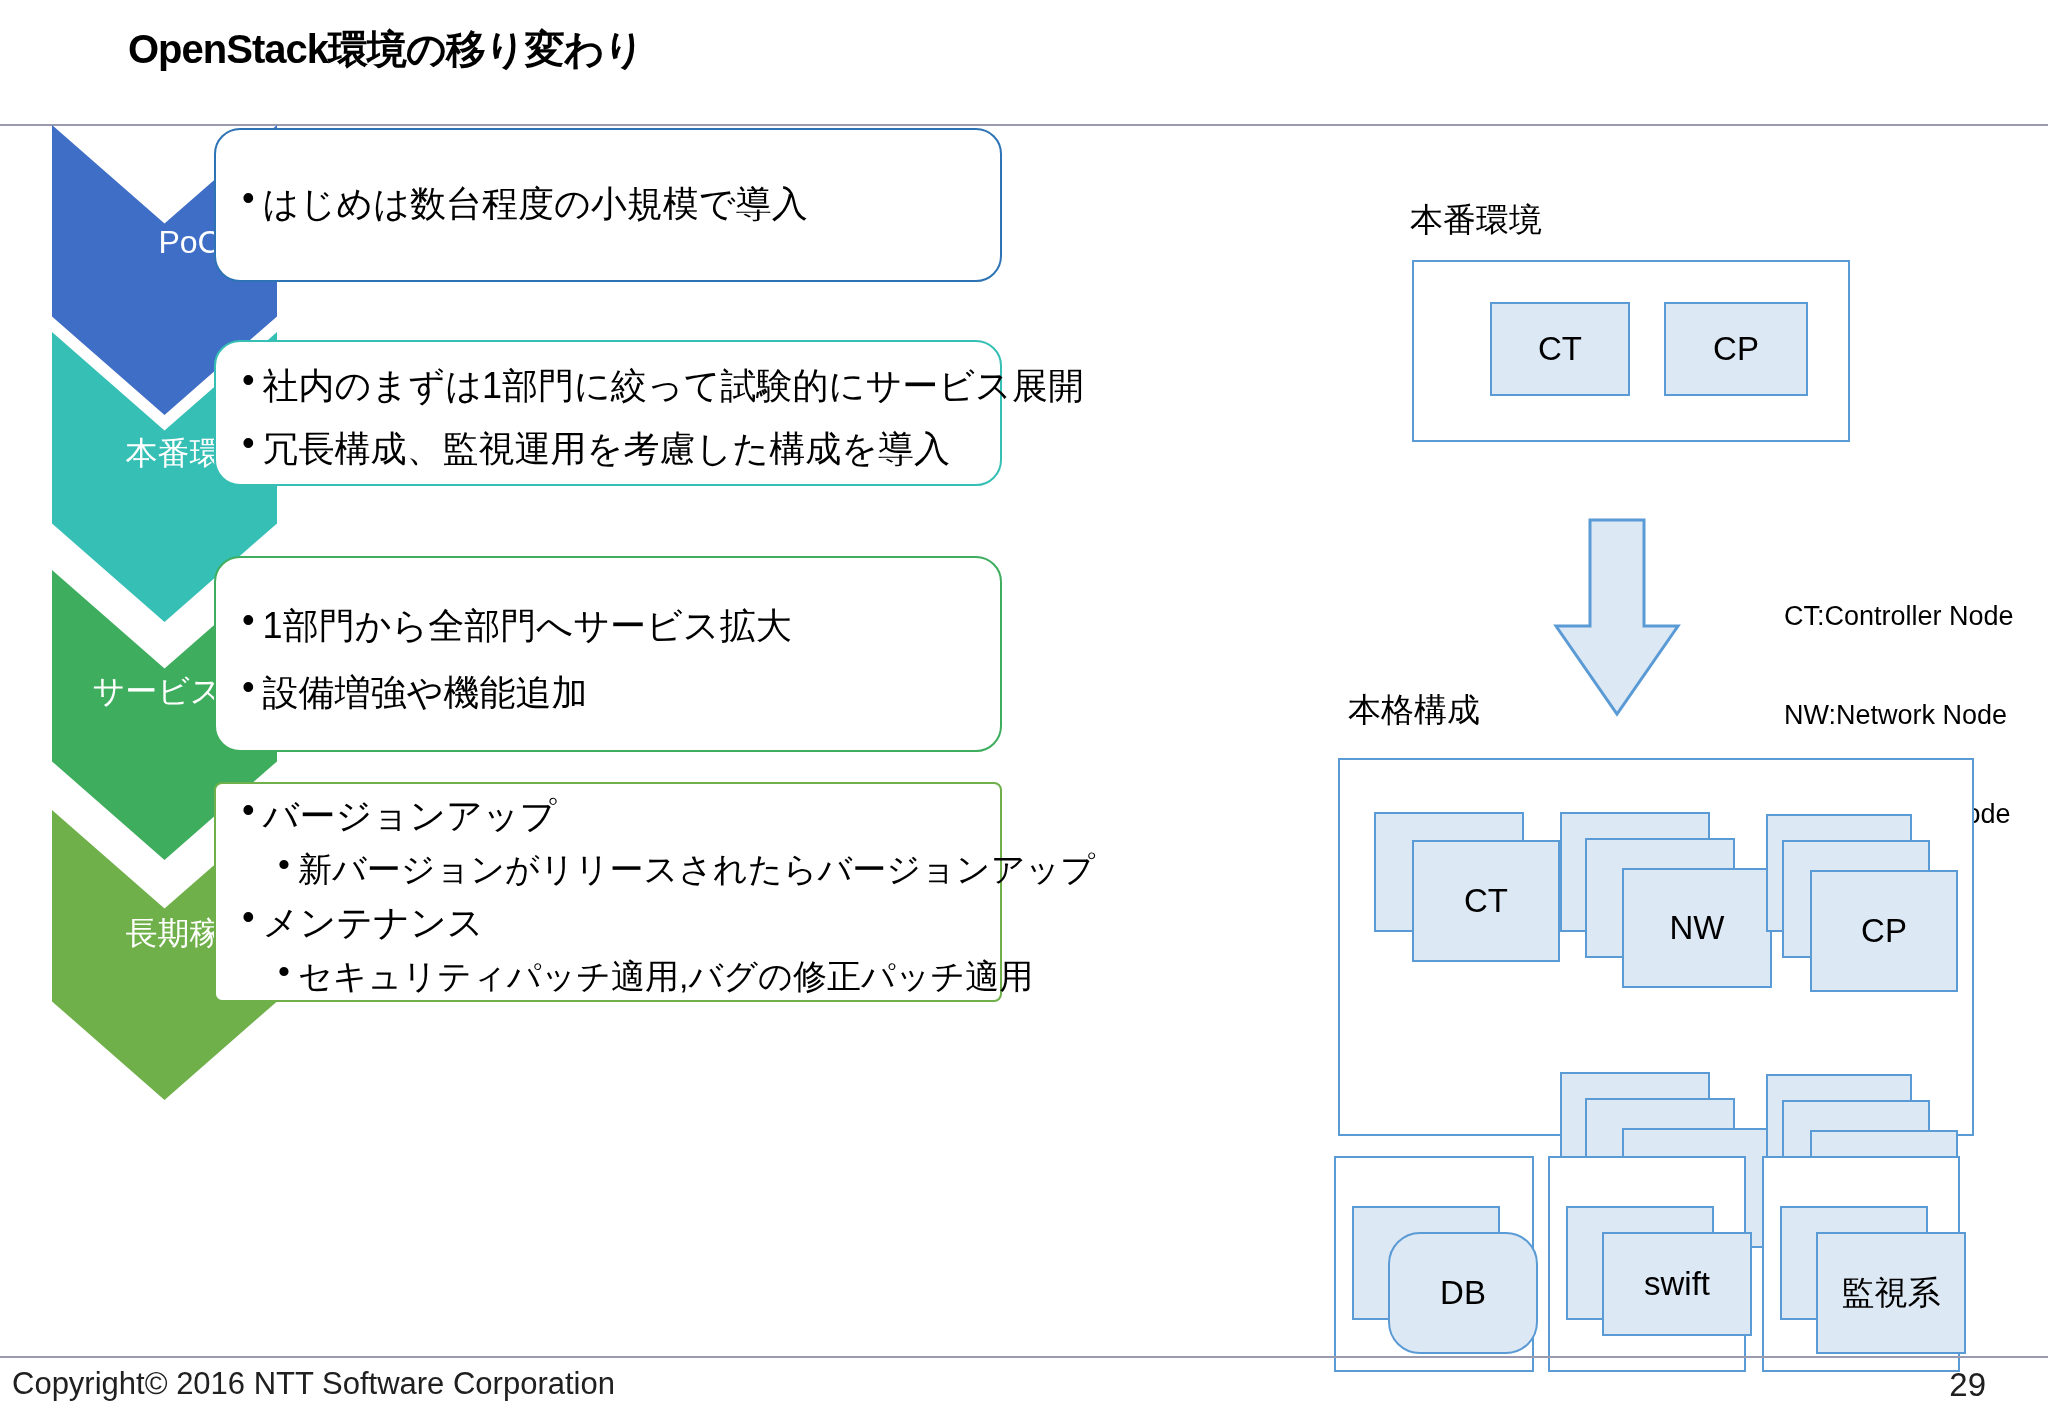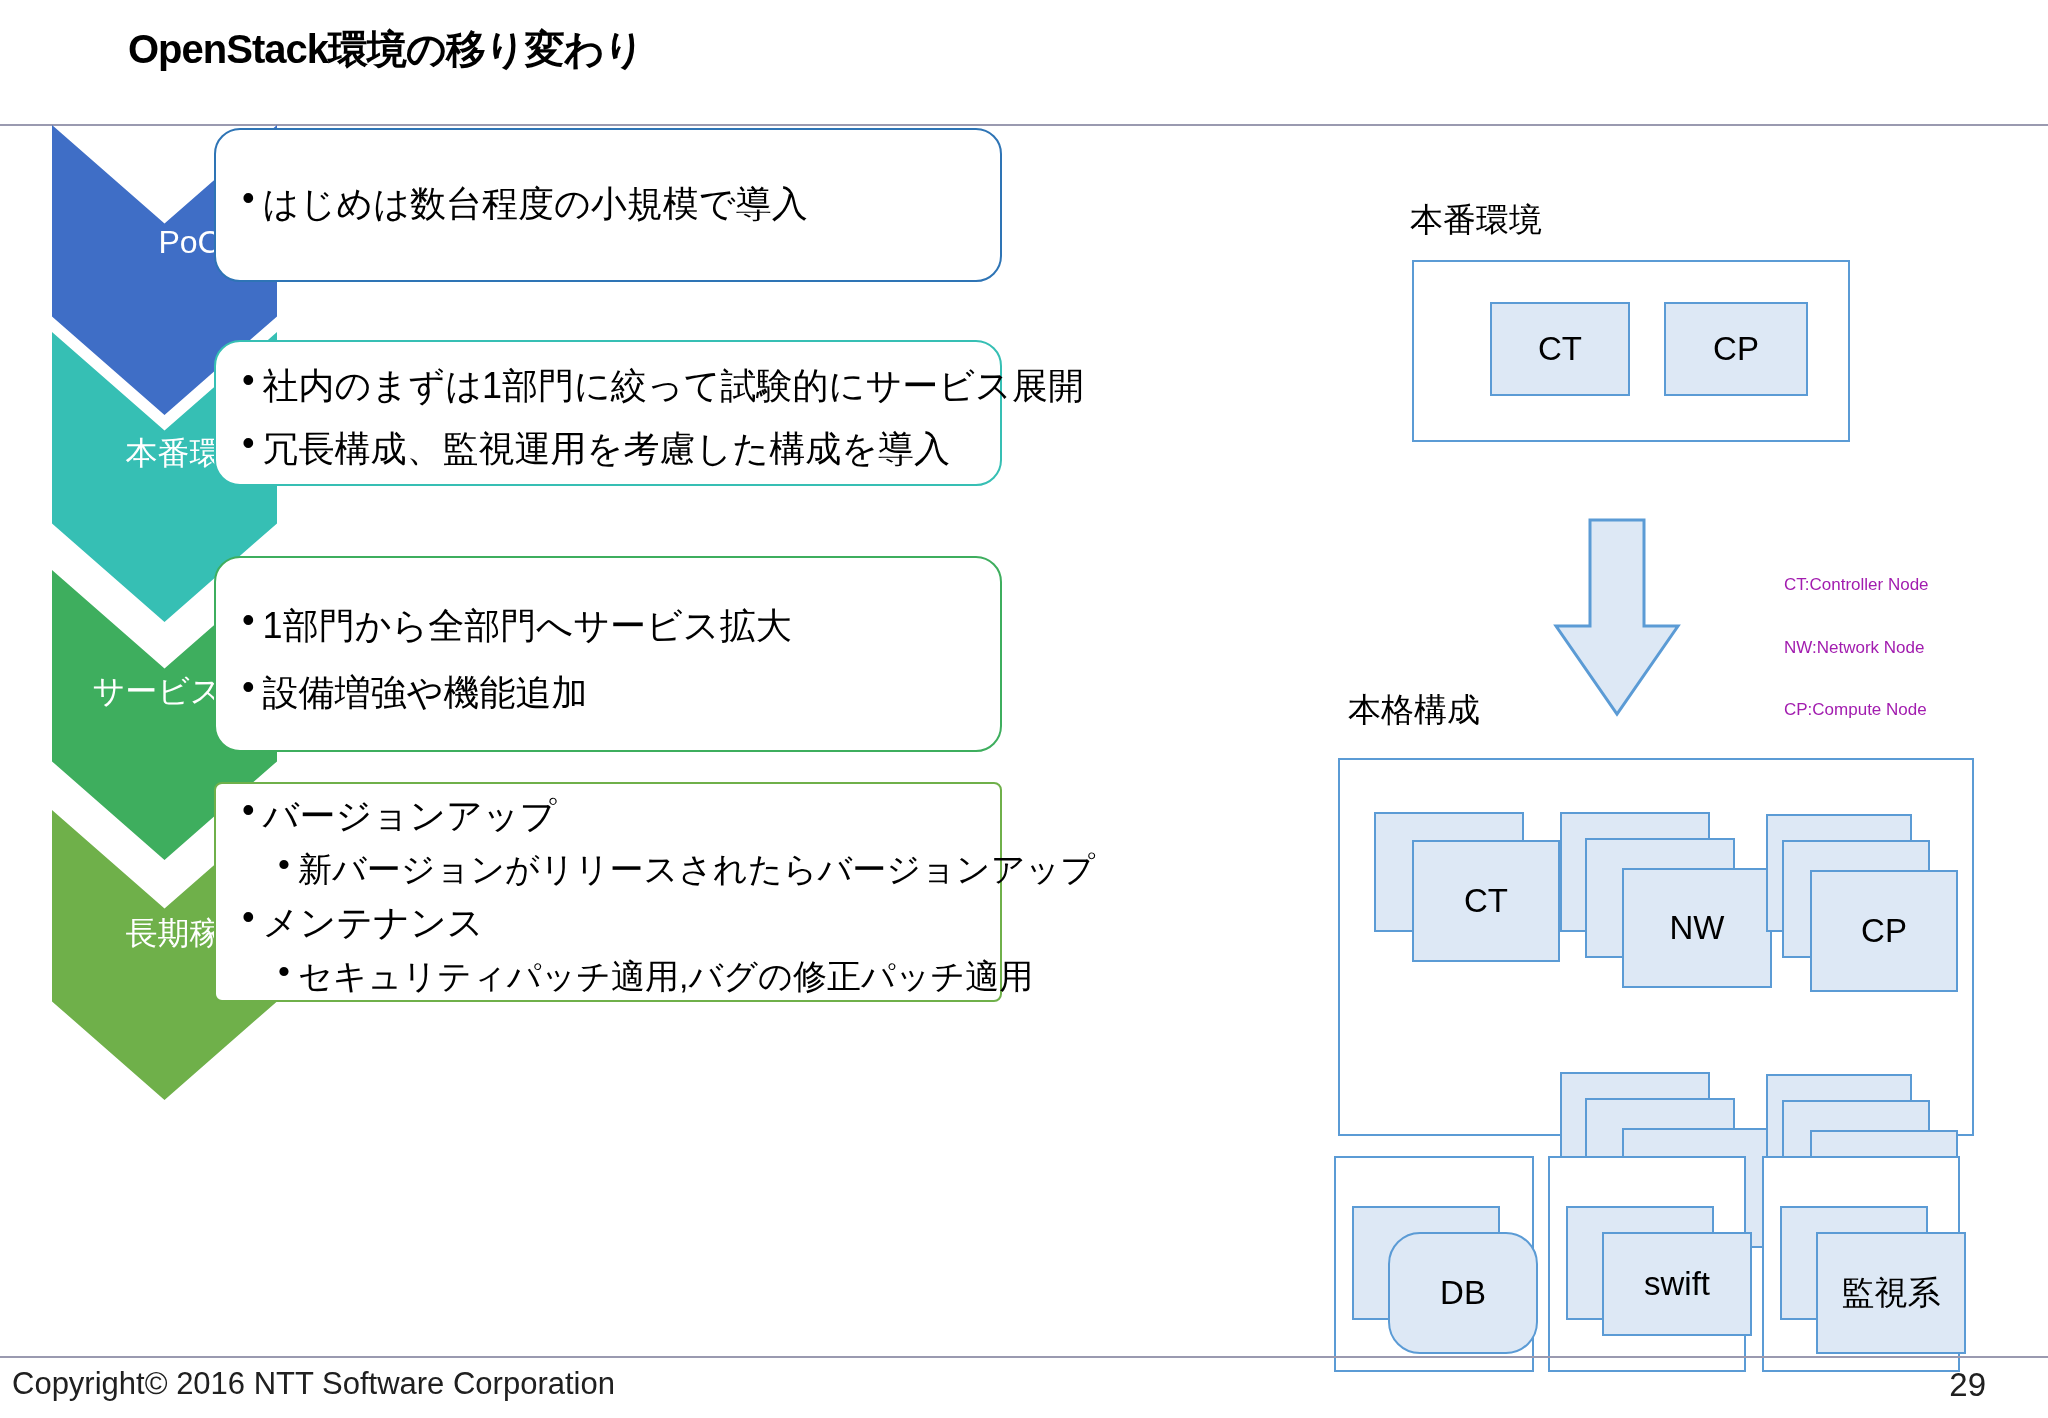--- a/index.html
+++ b/index.html
@@ -76,21 +76,21 @@
     position:absolute;border:2px solid #5b9bd5;background:#dde8f5;
     box-sizing:border-box;
     display:flex;align-items:center;justify-content:center;
     font-size:33px;color:#000;margin-left:12px;
   }
   .stack-back{
     position:absolute;border:2px solid #5b9bd5;background:#dde8f5;
     box-sizing:border-box;
   }
   .legend{
-    position:absolute;font-size:17px;line-height:1.22;color:#a21caf;white-space:pre;
+    position:absolute;font-size:27px;line-height:1.22;color:#000000;white-space:pre;
   }
   .arrow-down{
     position:absolute;
   }
 </style>
 </head>
 <body>
 
 <div class="slide">
 

